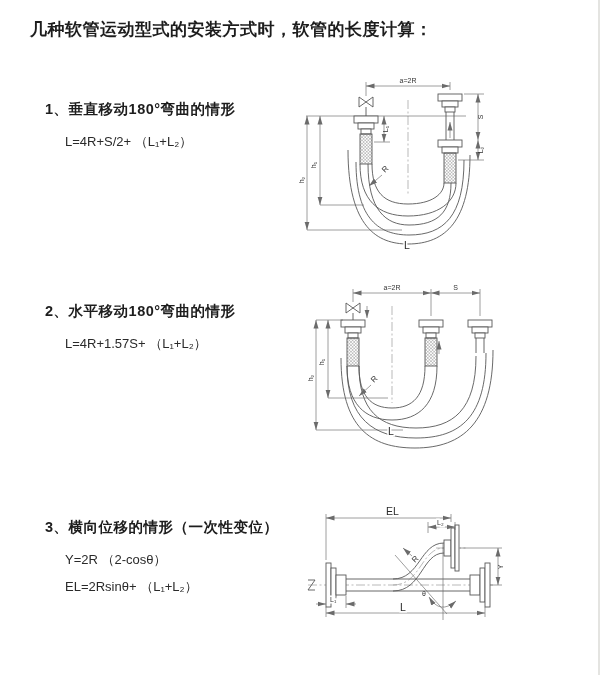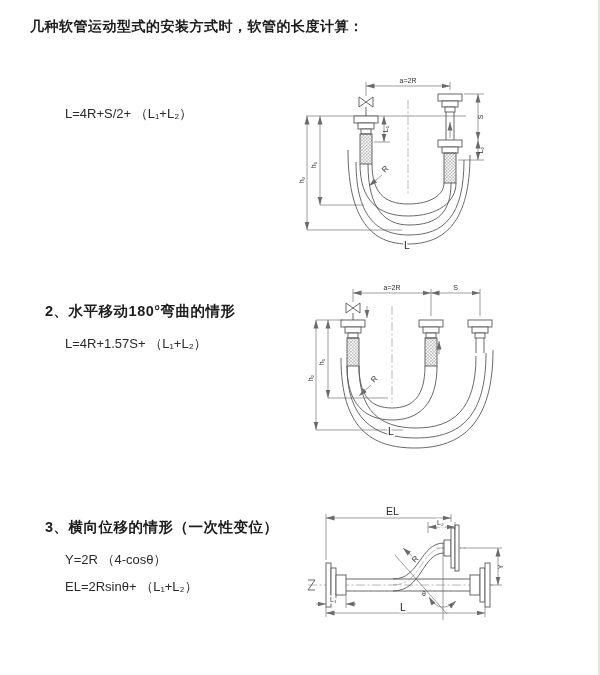--- a/index.html
+++ b/index.html
@@ -1,19 +1,19 @@
 <!DOCTYPE html>
 <html><head>
 <meta charset="utf-8">
 <style>
   *{margin:0;padding:0;box-sizing:border-box}
   html,body{width:600px;height:675px;background:#fff}
   body{font-family:"Liberation Sans",sans-serif;color:#222;position:relative;overflow:hidden}
   .page{position:absolute;inset:0;background:#fff;border-right:2px solid #e4e4e1}
-  .title{position:absolute;left:30px;top:18px;font-size:14px;font-weight:bold;letter-spacing:.5px;color:#1d1d1d;white-space:nowrap}
+  .title{position:absolute;left:30px;top:18px;font-size:17px;font-weight:bold;letter-spacing:.5px;color:#1d1d1d;white-space:nowrap}
   .sec{position:absolute;left:45px}
   .sec h2{font-size:14.5px;font-weight:bold;color:#1d1d1d;margin:0 0 9px;letter-spacing:.5px;white-space:nowrap}
   .sec p{margin:0 0 0 20px;font-size:13px;line-height:27px;color:#2a2a2a;white-space:nowrap}
   svg{position:absolute;overflow:visible}
   .ln{stroke:#585858;stroke-width:.9;fill:none}
   .fl{stroke:#585858;stroke-width:.9;fill:#fff}
   .dim{stroke:#6b6b6b;stroke-width:.65;fill:none}
   .cl{stroke:#8c8c8c;stroke-width:.6;fill:none;stroke-dasharray:9 2.5 2 2.5}
   .braid{stroke:#585858;stroke-width:.9}
   text{fill:#333;font-family:"Liberation Sans",sans-serif}
@@ -23,31 +23,32 @@
   .halo{paint-order:stroke;stroke:#fff;stroke-width:3px}
 </style>
 </head>
 <body>
 
 <div class="page">
 
   <div class="title">几种软管运动型式的安装方式时，软管的长度计算：</div>
 
   <div class="sec" style="top:100px">
+    <h2>1、垂直移动180°弯曲的情形</h2>
     <p>L=4R+S/2+ （L₁+L₂）</p>
   </div>
 
   <div class="sec" style="top:302px">
     <h2>2、水平移动180°弯曲的情形</h2>
     <p>L=4R+1.57S+ （L₁+L₂）</p>
   </div>
 
   <div class="sec" style="top:518px">
     <h2>3、横向位移的情形（一次性变位）</h2>
-    <p>Y=2R （4-cosθ）</p>
+    <p>Y=2R （2-cosθ）</p>
     <p>EL=2Rsinθ+ （L₁+L₂）</p>
   </div>
 
   <svg style="left:298px;top:70px" width="290" height="190" viewBox="0 0 290 190">
     <defs>
       <marker id="ar1" markerWidth="10" markerHeight="8" refX="8.5" refY="4" orient="auto-start-reverse" markerUnits="userSpaceOnUse">
         <path d="M0,1.5 L8.5,4 L0,6.5 Z" fill="#6b6b6b"></path>
       </marker>
       <pattern id="br1" width="3.2" height="3.2" patternUnits="userSpaceOnUse">
         <path d="M0,0 L3.2,3.2 M3.2,0 L0,3.2" stroke="#8a8a8a" stroke-width="0.45"></path>

